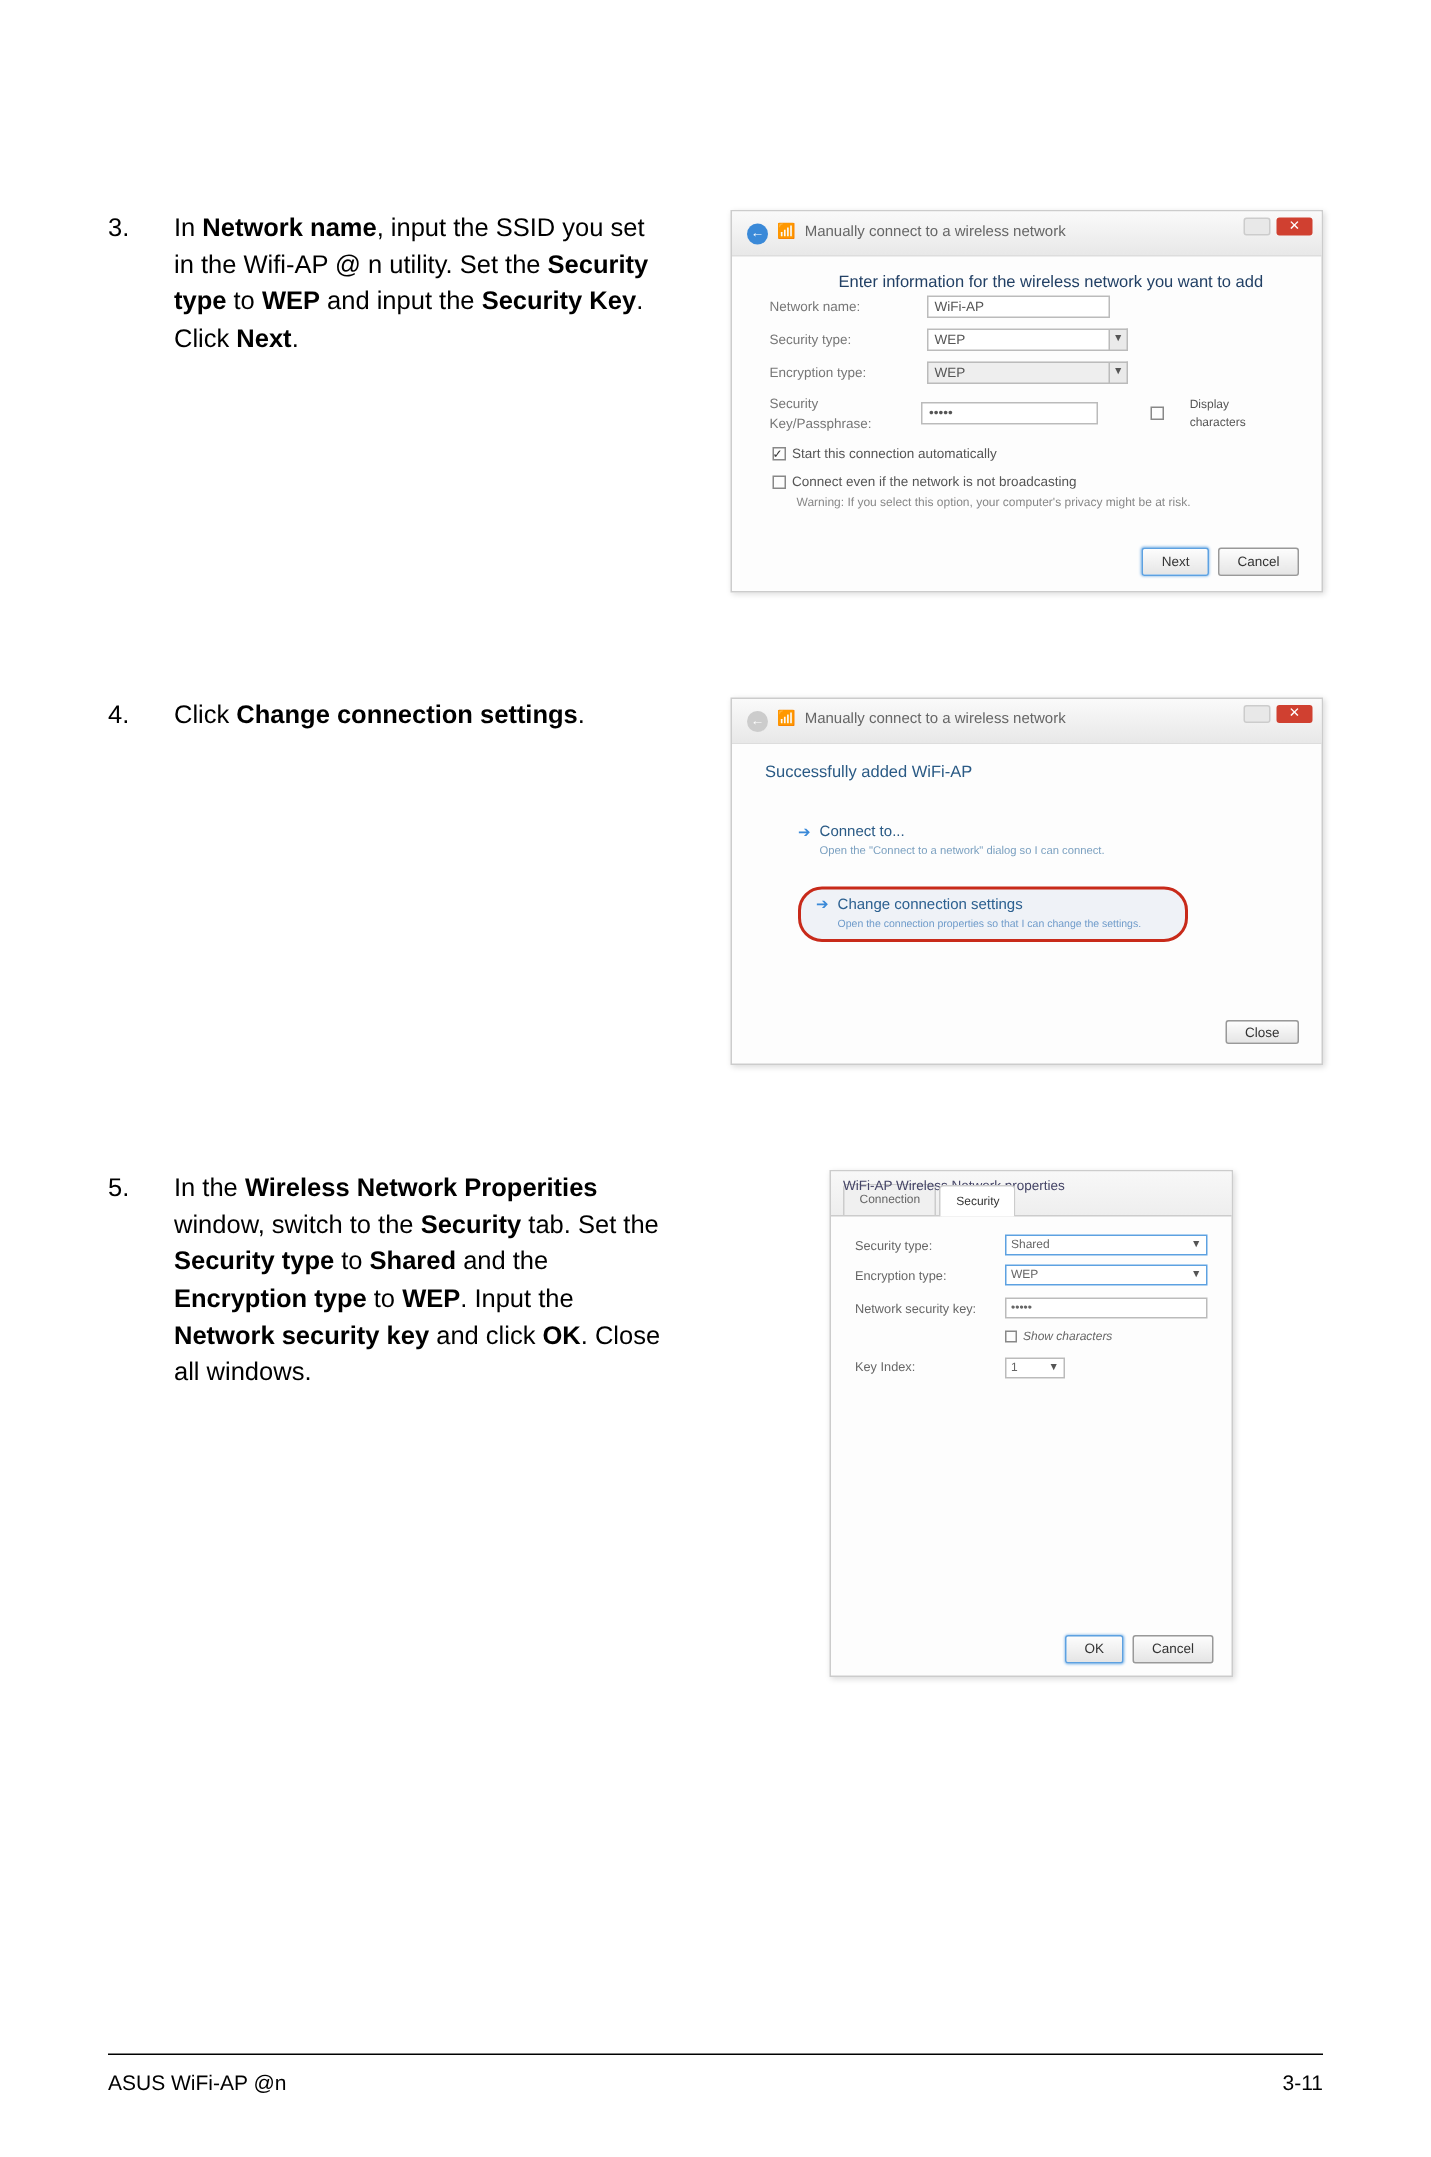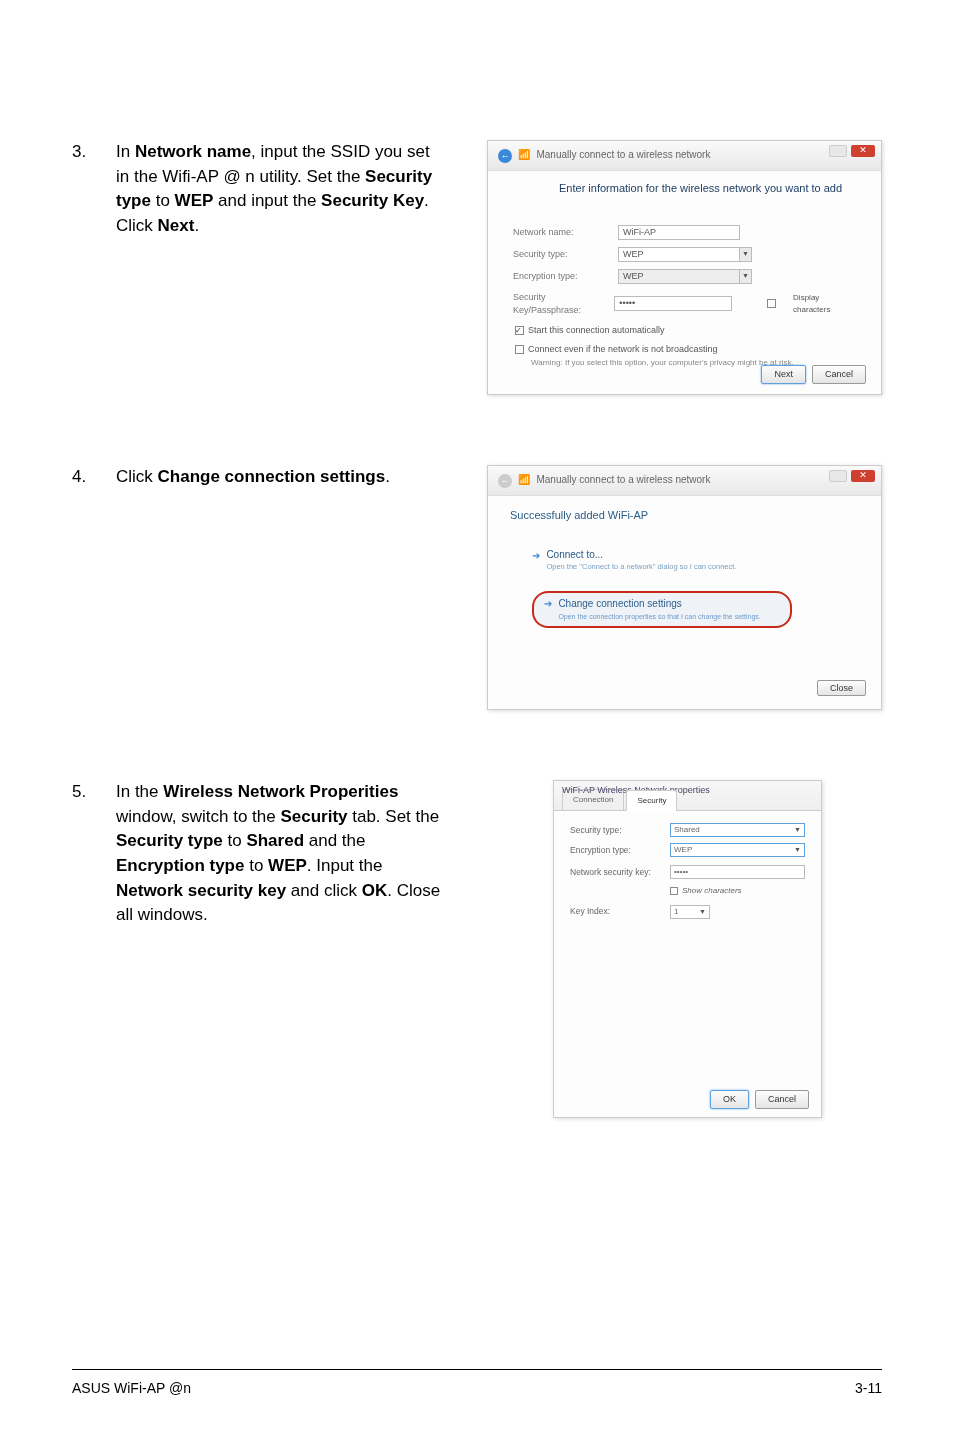--- a/index.html
+++ b/index.html
@@ -46,21 +46,21 @@
     .ph3 { width: 395px; height: 255px; }
     .ph4 { width: 395px; height: 245px; }
     .ph5 { width: 269px; height: 338px; margin-right: 60px; }
     b { font-weight: bold; }
 
     
     .d3-head { height: 30px; background: linear-gradient(#fafafa,#e8e8e8); border-bottom: 1px solid #ddd; display: flex; align-items: center; padding: 0 10px; font-size: 10px; color: #666; }
     .d3-head .back { width: 14px; height: 14px; border-radius: 50%; background: #3a89d8; display: inline-flex; align-items: center; justify-content: center; color: #fff; font-size: 9px; margin-right: 6px; }
     .d3-head .sig { margin-right: 6px; font-size: 10px; color: #5a8; }
     .d3-body { padding: 10px 25px; }
-    .d3-title { font-size: 11px; color: #224065; margin-bottom: 28px; padding-left: 46px; }
+    .d3-title { font-size: 11px; color: #224065; margin-bottom: 0; padding-left: 46px; }
     .d3-row { display: flex; align-items: center; margin-bottom: 7px; font-size: 9px; color: #777; }
     .d3-row .lab { width: 105px; }
     .d3-row .inp { width: 122px; height: 15px; border: 1px solid #bbb; padding: 0 4px; font-size: 9px; color: #555; background: #fff; display: inline-flex; align-items: center; }
     .d3-row .seldis { background: #eee; }
     .d3-row .arr { width: 12px; height: 15px; border: 1px solid #bbb; border-left: none; background: #eaeaea; font-size: 7px; display: flex; align-items: center; justify-content: center; color: #555; }
     .d3-row .chk { margin-left: 35px; font-size: 8px; color: #555; display: flex; align-items: center; gap: 17px; }
     .d3-row .box { width: 9px; height: 9px; border: 1px solid #888; display: inline-block; }
     .d3-chk { display: flex; align-items: center; font-size: 9px; color: #555; gap: 4px; margin-top: 6px; margin-left: 2px; }
     .d3-chk .box { width: 9px; height: 9px; border: 1px solid #888; display: inline-block; }
     .d3-chk .chkd::after { content: "✓"; font-size: 8px; position: relative; top: -3px; left: -1px; color: #333; }

